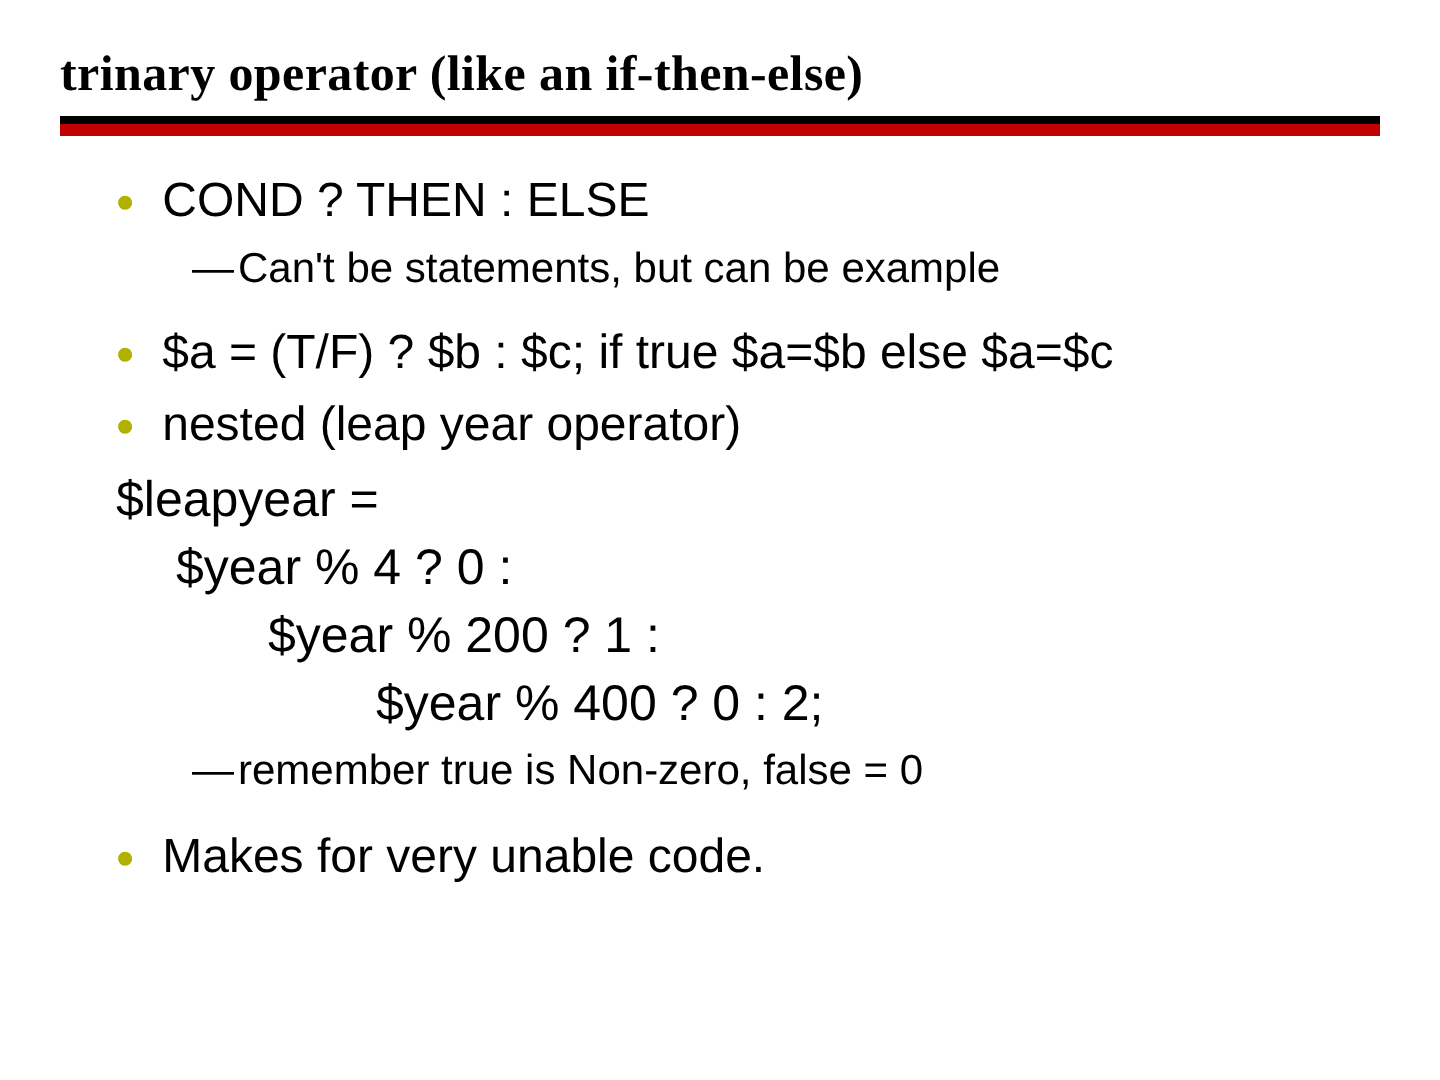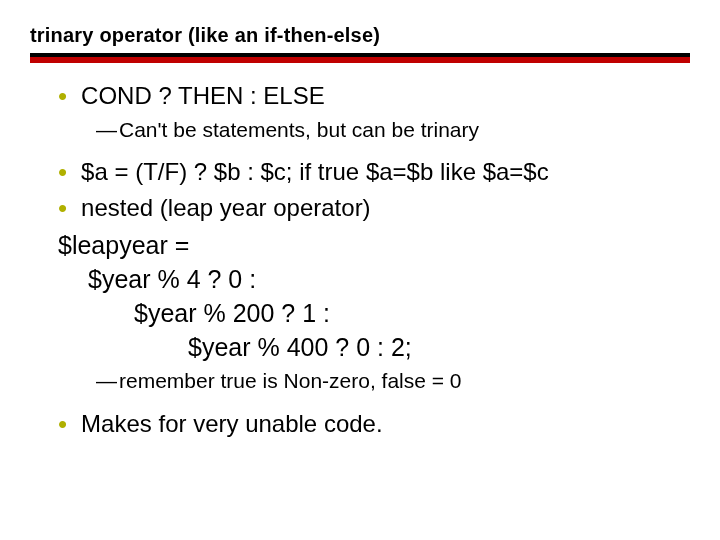--- a/index.html
+++ b/index.html
@@ -10,24 +10,25 @@
     background: #ffffff;
     font-family: Verdana, Geneva, sans-serif;
     color: #000000;
     overflow: hidden;
   }
   .slide {
     padding: 24px 30px 0 30px;
   }
   .title {
     font-weight: bold;
-    font-size: 20px;
+    font-size: 25px;
     letter-spacing: 0.2px;
     padding-bottom: 4px;
     margin-bottom: 2px;
+    font-family: Liberation Serif, serif;
   }
   .rules {
     line-height: 0;
   }
   .rule-black {
     height: 4px;
     background: #000000;
   }
   .rule-red {
     height: 6px;
@@ -94,26 +95,26 @@
 
   <div class="content">
 
     <div class="b1">
       <div class="dot">•</div>
       <div class="txt">COND ? THEN : ELSE</div>
     </div>
 
     <div class="b2">
       <div class="dash">—</div>
-      <div class="txt">Can't be statements, but can be trinary</div>
+      <div class="txt">Can't be statements, but can be example</div>
     </div>
 
     <div class="b1">
       <div class="dot">•</div>
-      <div class="txt">$a = (T/F) ? $b : $c;  if true $a=$b like $a=$c</div>
+      <div class="txt">$a = (T/F) ? $b : $c;  if true $a=$b else $a=$c</div>
     </div>
 
     <div class="b1">
       <div class="dot">•</div>
       <div class="txt">nested (leap year operator)</div>
     </div>
 
     <div class="nested-group">
       <div class="nl0">$leapyear =</div>
       <div class="nl1">$year % 4 ? 0 :</div>

